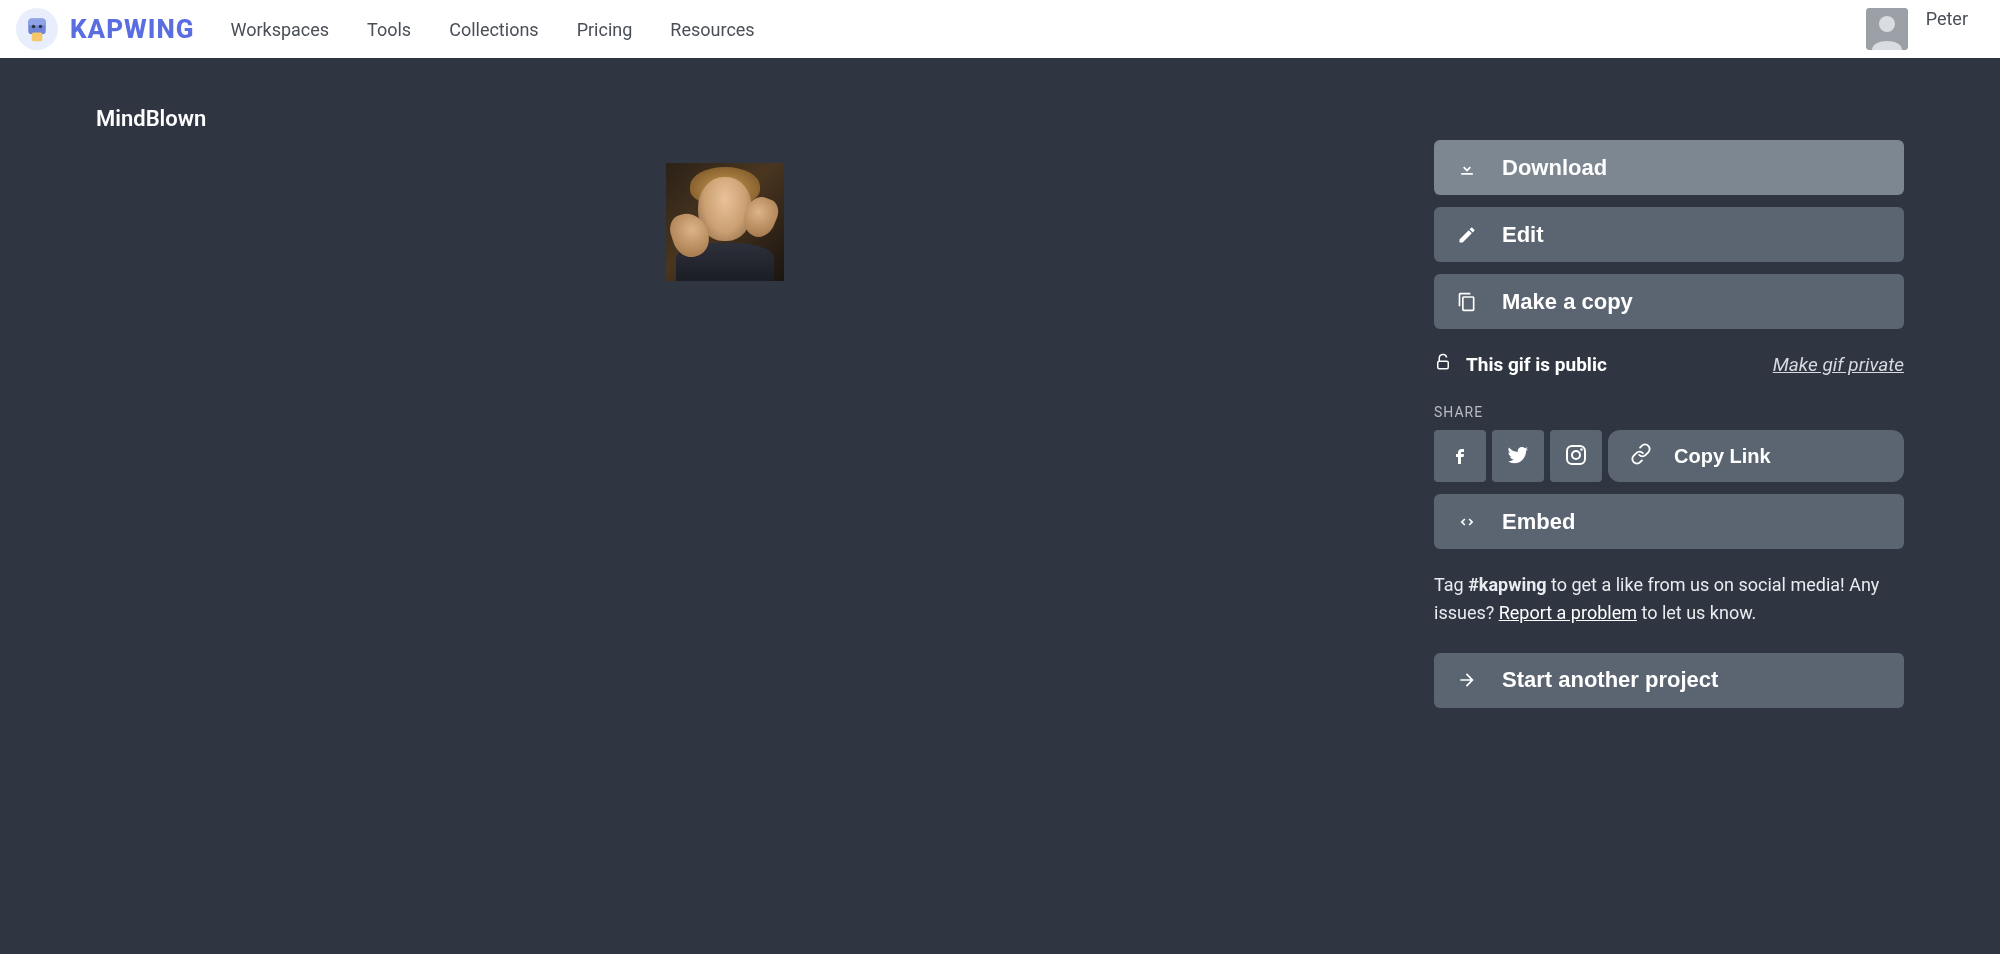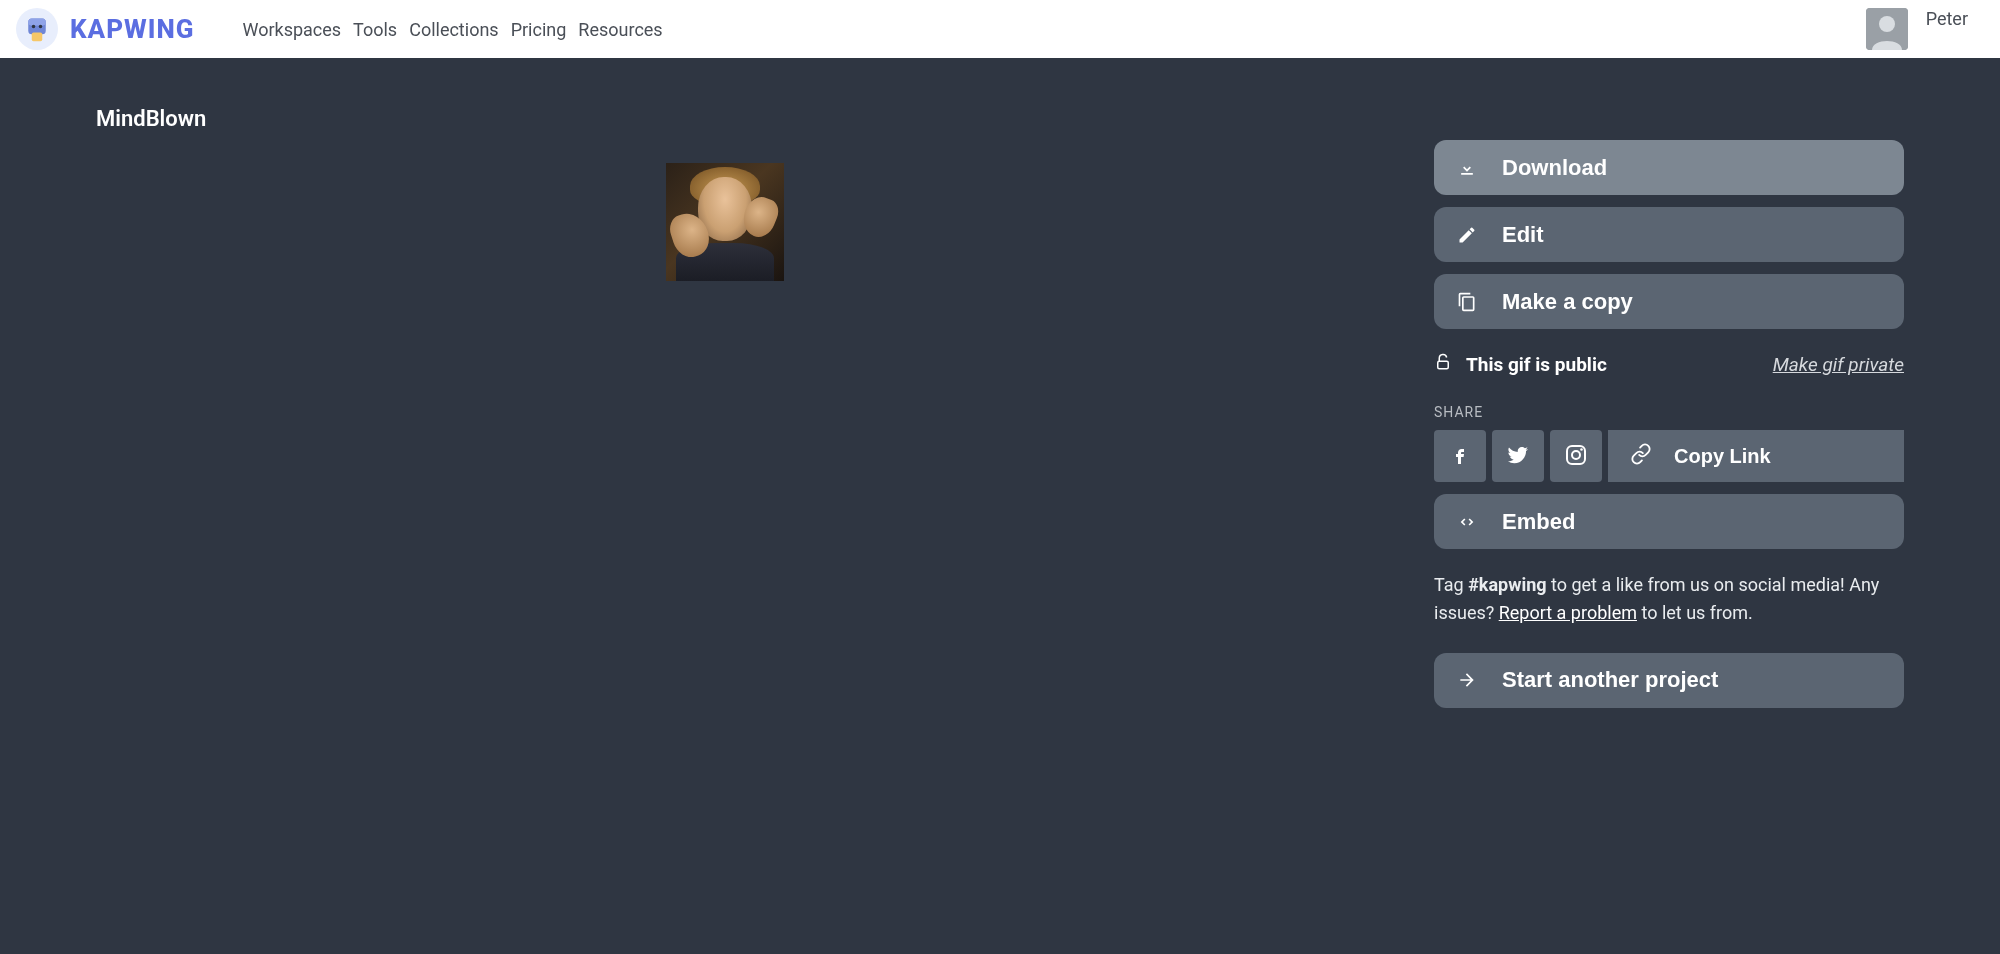--- a/index.html
+++ b/index.html
@@ -37,22 +37,22 @@
   }
   .logo-badge svg { width: 28px; height: 28px; }
   .brand {
     font-size: 26px;
     font-weight: 800;
     letter-spacing: 1px;
     color: #5b6ee1;
   }
   .nav {
     display: flex;
-    gap: 12px;
-    margin-left: 24px;
+    gap: 38px;
+    margin-left: 12px;
   }
   .nav a {
     font-size: 18px;
     color: #4a4f57;
     text-decoration: none;
     cursor: pointer;
   }
   .spacer { flex: 1; }
   .user {
     display: flex;
@@ -144,21 +144,21 @@
     display: flex;
     align-items: center;
     width: 100%;
     height: 55px;
     background: #5b6572;
     border: none;
     color: #ffffff;
     font-size: 22px;
     font-weight: 600;
     padding: 0 22px;
-    border-radius: 12px;
+    border-radius: 6px;
     cursor: pointer;
     margin-bottom: 12px;
     gap: 24px;
   }
   .btn.primary { background: #7d8792; }
   .btn .icon { width: 22px; display:flex; justify-content:center; align-items:center; }
   .btn svg { width: 20px; height: 20px; fill: #ffffff; }
 
   .status-row {
     display: flex;
@@ -171,21 +171,21 @@
   .status-link { font-size:19px; color:#d6d9dd; font-style:italic; text-decoration:underline; cursor:pointer; }
 
   .share-label { font-size:14px; letter-spacing:1px; color:#b8bcc2; margin-bottom:10px; }
   .share-row { display:flex; gap:6px; margin-bottom:12px; }
   .share-btn {
     width:52px; height:52px; background:#5b6572; border:none; border-radius:4px;
     display:flex; align-items:center; justify-content:center; cursor:pointer;
   }
   .share-btn svg { width:24px; height:24px; fill:#ffffff; }
   .copy-btn {
-    flex:1; height:52px; background:#5b6572; border:none; border-radius:0;
+    flex:1; height:52px; background:#5b6572; border:none; border-radius:12px;
     display:flex; align-items:center; gap:22px; padding:0 22px; cursor:pointer;
     color:#ffffff; font-size:20px; font-weight:600;
   }
   .copy-btn svg { width:22px; height:22px; fill:none; stroke:#ffffff; stroke-width:2; }
 
   .tag-text { font-size:18px; line-height:1.55; color:#e9ecef; margin: 22px 0 26px 0; }
   .tag-text b { font-weight:700;margin-top:48px; }
   .tag-text a { color:#ffffff; text-decoration:underline; cursor:pointer; }
 
 </style>
@@ -320,21 +320,21 @@
     <button class="btn">
       <span class="icon">
         <svg viewBox="0 0 24 24">
             <path d="M8.7 16.3 4.4 12l4.3-4.3 1.4 1.4L7.2 12l2.9 2.9-1.4 1.4zm6.6 0-1.4-1.4L16.8 12l-2.9-2.9 1.4-1.4L19.6 12l-4.3 4.3z"></path>
           </svg>
       </span>
       <span>Embed</span>
     </button>
 
     <p class="tag-text">
-      <span>Tag </span><b>#kapwing</b><span> to get a like from us on social media! Any issues? </span><a>Report a problem</a><span> to let us from.</span>
+      <span>Tag </span><b>#kapwing</b><span> to get a like from us on social media! Any issues? </span><a>Report a problem</a><span> to let us know.</span>
     </p>
 
     <button class="btn">
       <span class="icon">
         <svg viewBox="0 0 24 24">
             <path d="M4 11h12.2l-5.6-5.6L12 4l8 8-8 8-1.4-1.4 5.6-5.6H4z"></path>
           </svg>
       </span>
       <span>Start another project</span>
     </button>

